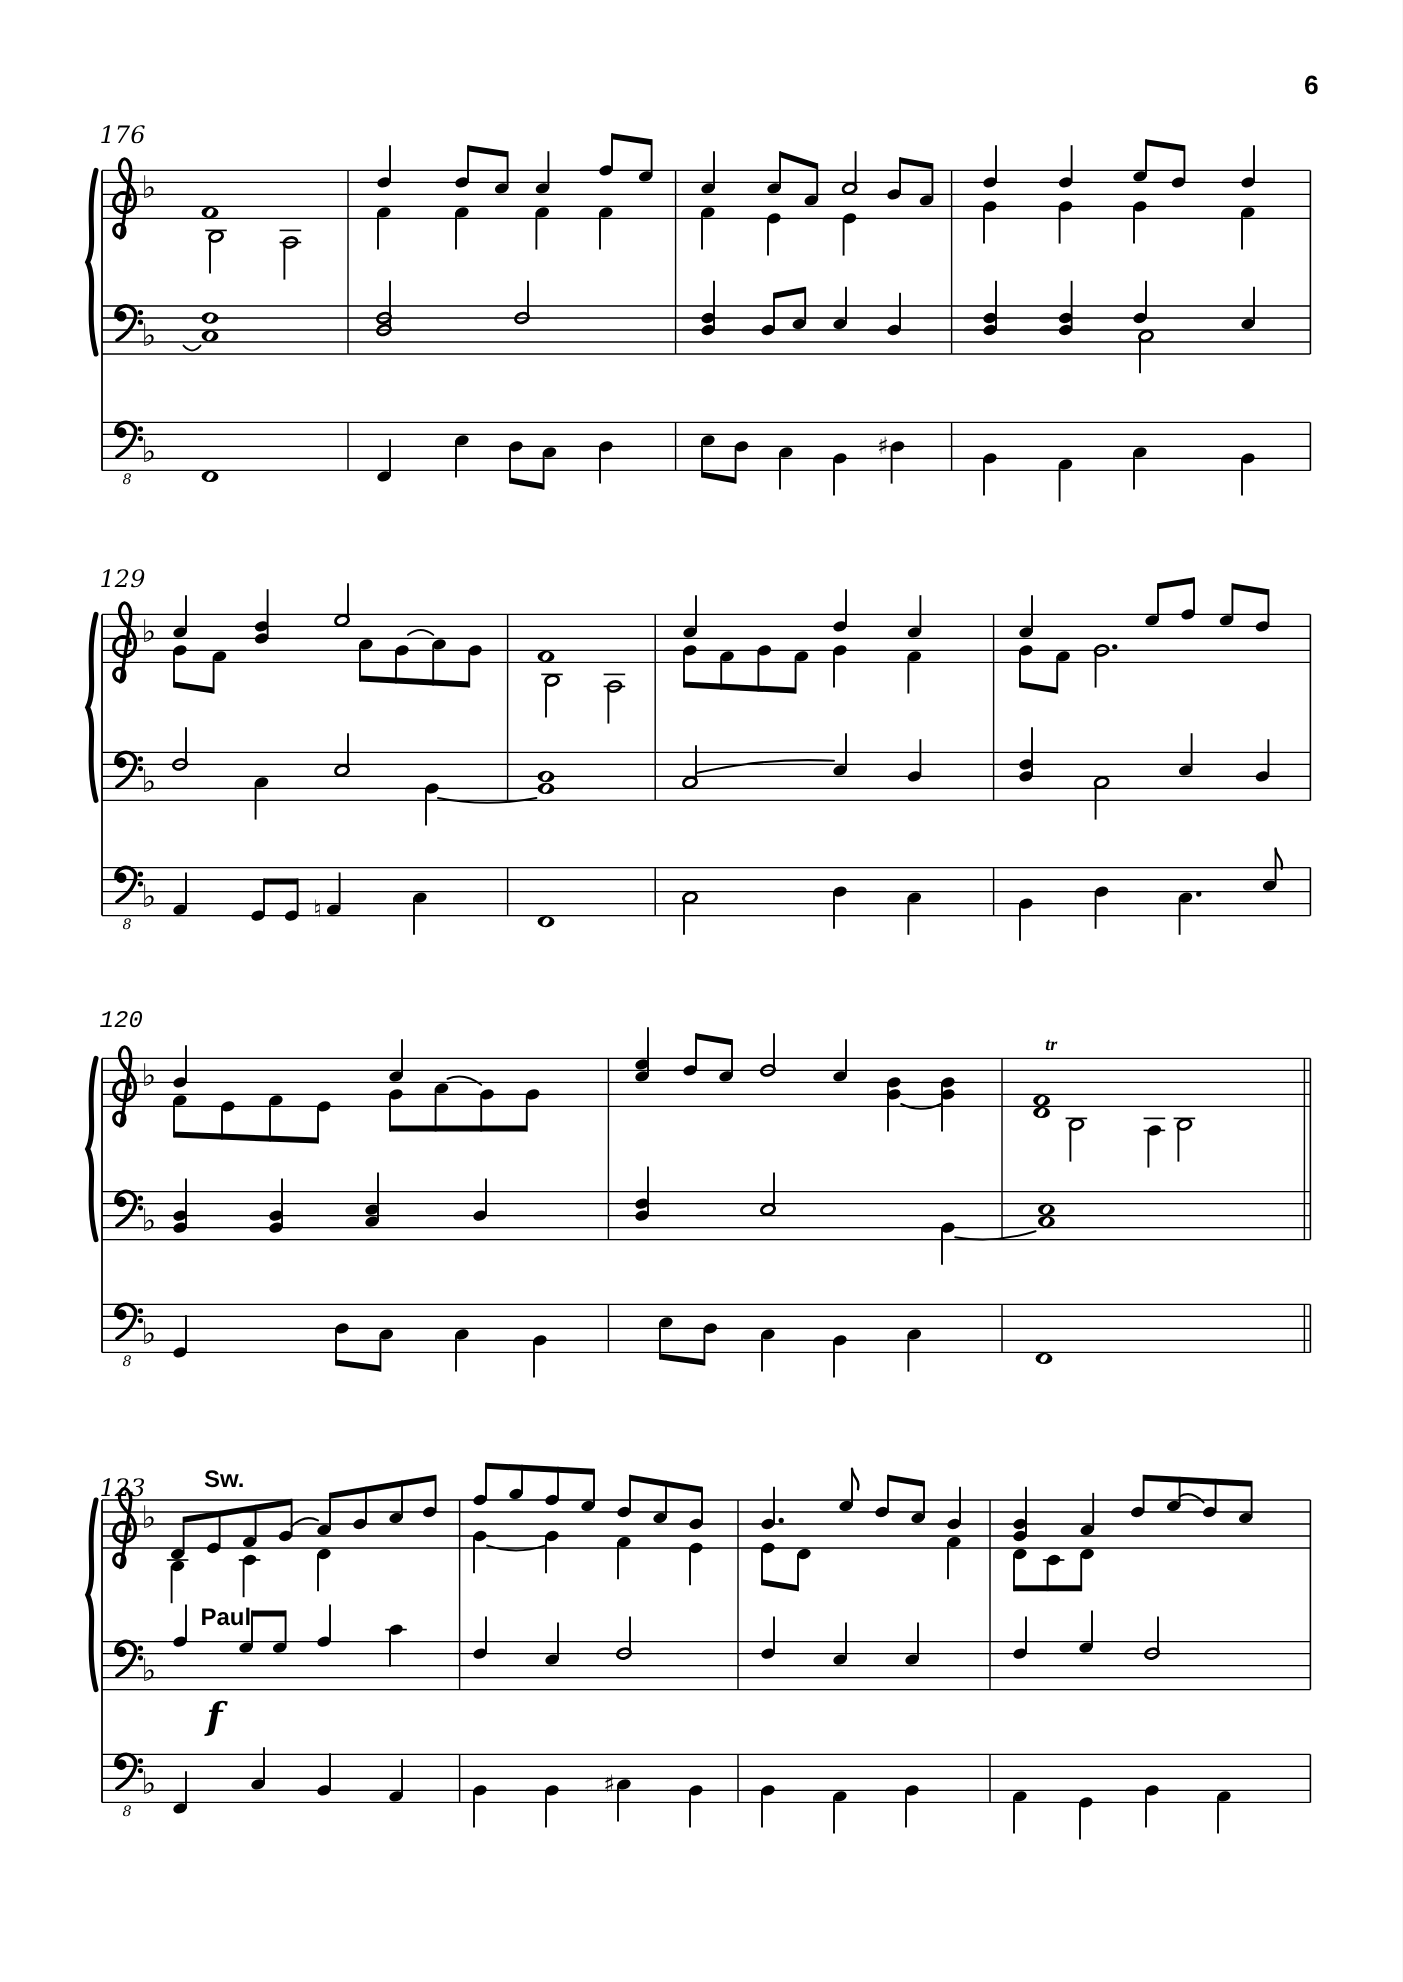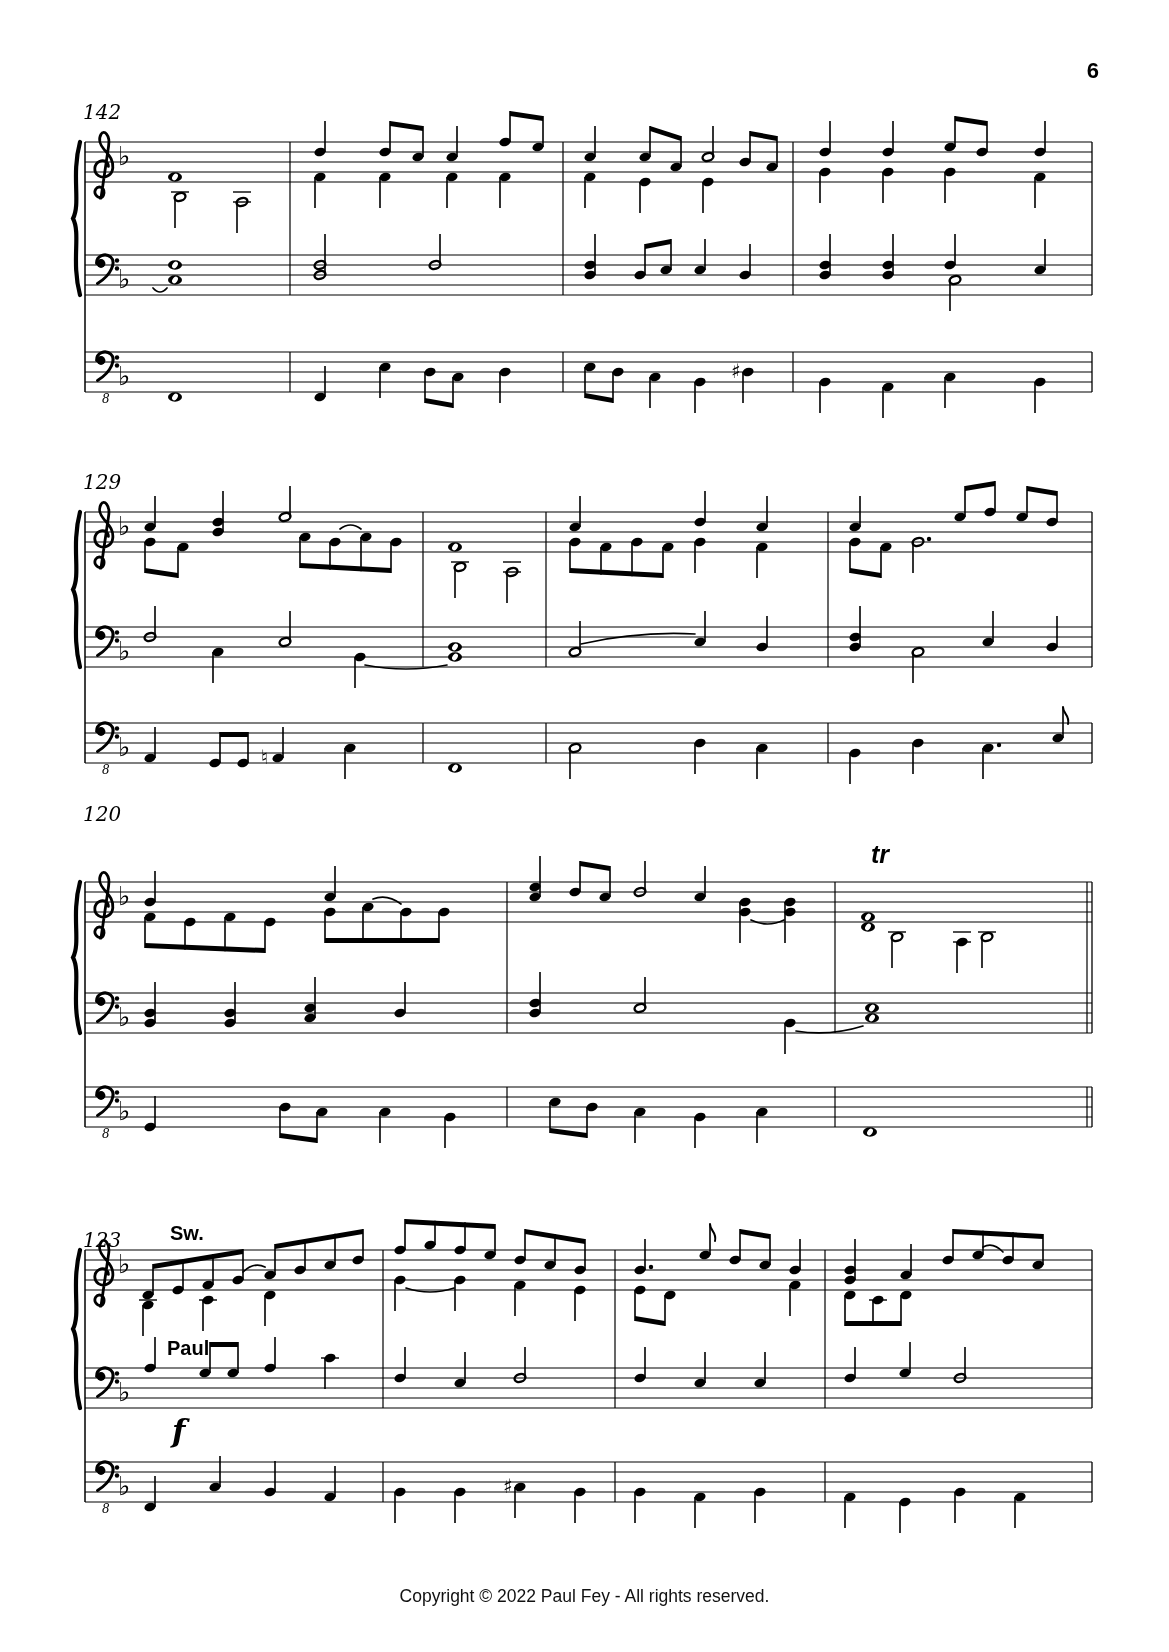--- a/index.html
+++ b/index.html
@@ -2,25 +2,25 @@
 <html><head>
 <meta charset="utf-8">
 <style>
   html,body{margin:0;padding:0;background:#e8e8e8;}
   .page{position:relative;width:1169px;height:1652px;background:#ffffff;margin:0 auto;
         font-family:"Liberation Sans",sans-serif;color:#000;overflow:hidden;}
   .page svg{position:absolute;left:0;top:0;}
   .ann{position:absolute;line-height:1;white-space:nowrap;}
   .pageno{right:70px;top:60px;font-weight:700;font-size:22px;}
   .mn{left:83px;font-family:"DejaVu Serif",serif;font-style:italic;font-size:20px;}
-  .mn1{top:102px;} .mn2{top:472px;} .mn3{top:804px;} .mn4{top:1210px;margin-top:20px;}
+  .mn1{top:102px;} .mn2{top:472px;} .mn3{top:842px;font-family:Liberation Mono, monospace;} .mn4{top:1210px;margin-top:20px;}
   .sw{left:170px;top:1223px;font-weight:700;font-size:20px;text-align:right;}
   .solo{left:167px;top:1338px;font-weight:700;font-size:20px;}
   .forte{left:172px;top:1416px;font-family:"DejaVu Serif",serif;font-style:italic;font-weight:700;font-size:31px;}
-  .trill{left:871px;top:842px;font-family:Liberation Sans, sans-serif;font-style:italic;font-weight:700;font-size:25px;}
+  .trill{left:871px;top:864px;font-family:Liberation Serif, serif;font-style:italic;font-weight:700;font-size:15px;}
   .footer{left:0;right:0;top:1588px;text-align:center;font-size:17.5px;color:#111;}
 </style>
 </head>
 <body>
 
 <div class="page">
   <svg id="score" width="1169" height="1652" viewBox="0 0 1169 1652">
       <line x1="85" y1="142" x2="1092" y2="142" stroke="#000" stroke-width="1.1"></line>
       <line x1="85" y1="152" x2="1092" y2="152" stroke="#000" stroke-width="1.1"></line>
       <line x1="85" y1="162" x2="1092" y2="162" stroke="#000" stroke-width="1.1"></line>
@@ -695,24 +695,23 @@
       <line x1="210" y1="1373" x2="210" y2="1342" stroke="#000" stroke-width="1.6"></line>
       <line x1="238" y1="1373" x2="238" y2="1342" stroke="#000" stroke-width="1.6"></line>
       <polygon points="210,1342 238,1342 238,1347 210,1347" fill="#000"></polygon>
       <path d="M243,1272 Q254,1261.5 265,1267" fill="none" stroke="#000" stroke-width="1.7" stroke-linecap="round"></path>
       <path d="M406,1288 Q430,1296 454,1288" fill="none" stroke="#000" stroke-width="1.7" stroke-linecap="round"></path>
       <path d="M983,1247 Q993,1241.5 1003,1252" fill="none" stroke="#000" stroke-width="1.7" stroke-linecap="round"></path>
     </svg>
 
   <div class="ann pageno">6</div>
 
-  <div class="ann mn mn1">142</div>
+  <div class="ann mn mn1">176</div>
   <div class="ann mn mn2">129</div>
   <div class="ann mn mn3">120</div>
   <div class="ann mn mn4">123</div>
 
   <div class="ann trill">tr</div>
   <div class="ann sw">Sw.</div>
   <div class="ann solo">Paul</div>
   <div class="ann forte">f</div>
 
-  <div class="ann footer">Copyright © 2022 Paul Fey - All rights reserved.</div>
 </div>
 
 </body></html>

